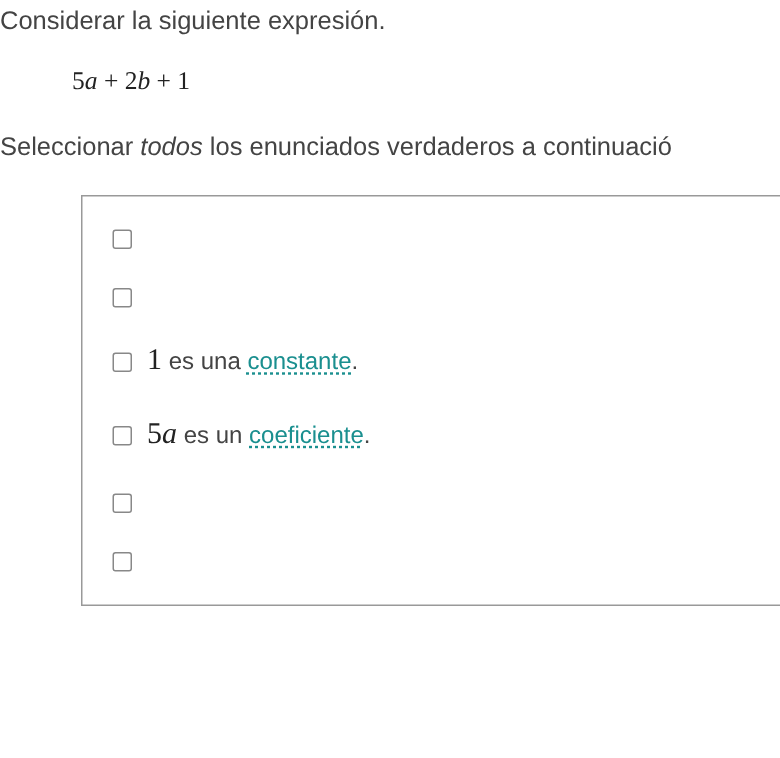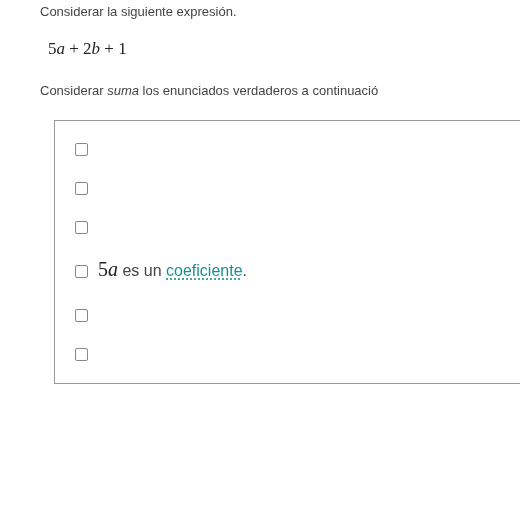--- a/index.html
+++ b/index.html
@@ -5,24 +5,23 @@
     * { margin: 0; padding: 0; box-sizing: border-box; }
     body {
       font-family: -apple-system, BlinkMacSystemFont, "Segoe UI", Helvetica, Arial, sans-serif;
       color: #333;
       background: #fff;
       width: 520px;
       height: 505px;
       overflow: hidden;
     }
     .instruction {
-      font-size: 13px;
+      font-size: 17px;
       color: #444;
       padding: 4px 0 0 0;
-      margin-left: 40px;
     }
     .instruction em {
       font-style: italic;
     }
     .expression-block {
       padding: 20px 0 20px 48px;
     }
     .math {
       font-family: "Times New Roman", Times, serif;
       font-style: italic;
@@ -83,35 +82,38 @@
 
 <div class="instruction">Considerar la siguiente expresión.</div>
 
 <div class="expression-block">
   <span class="math">
     <span class="num">5</span><span>a</span><span class="op"> + </span><span class="num">2</span><span>b</span><span class="op"> + </span><span class="const">1</span>
   </span>
 </div>
 
 <div class="instruction">
-  <span>Considerar </span><em>suma</em><span> los enunciados verdaderos a continuació</span>
+  <span>Seleccionar </span><em>todos</em><span> los enunciados verdaderos a continuació</span>
 </div>
 
 <div class="options-box">
 
   <div class="option-row">
     <div class="checkbox"></div>
   </div>
 
   <div class="option-row">
     <div class="checkbox"></div>
   </div>
 
   <div class="option-row">
     <div class="checkbox"></div>
+    <div class="opt-text">
+      <span class="math-sm"><span class="const">1</span></span><span> es una </span><span class="term-link">constante</span><span>.</span>
+    </div>
   </div>
 
   <div class="option-row">
     <div class="checkbox"></div>
     <div class="opt-text">
       <span class="math-sm"><span class="num">5</span><span>a</span></span><span> es un </span><span class="term-link">coeficiente</span><span>.</span>
     </div>
   </div>
 
   <div class="option-row">

